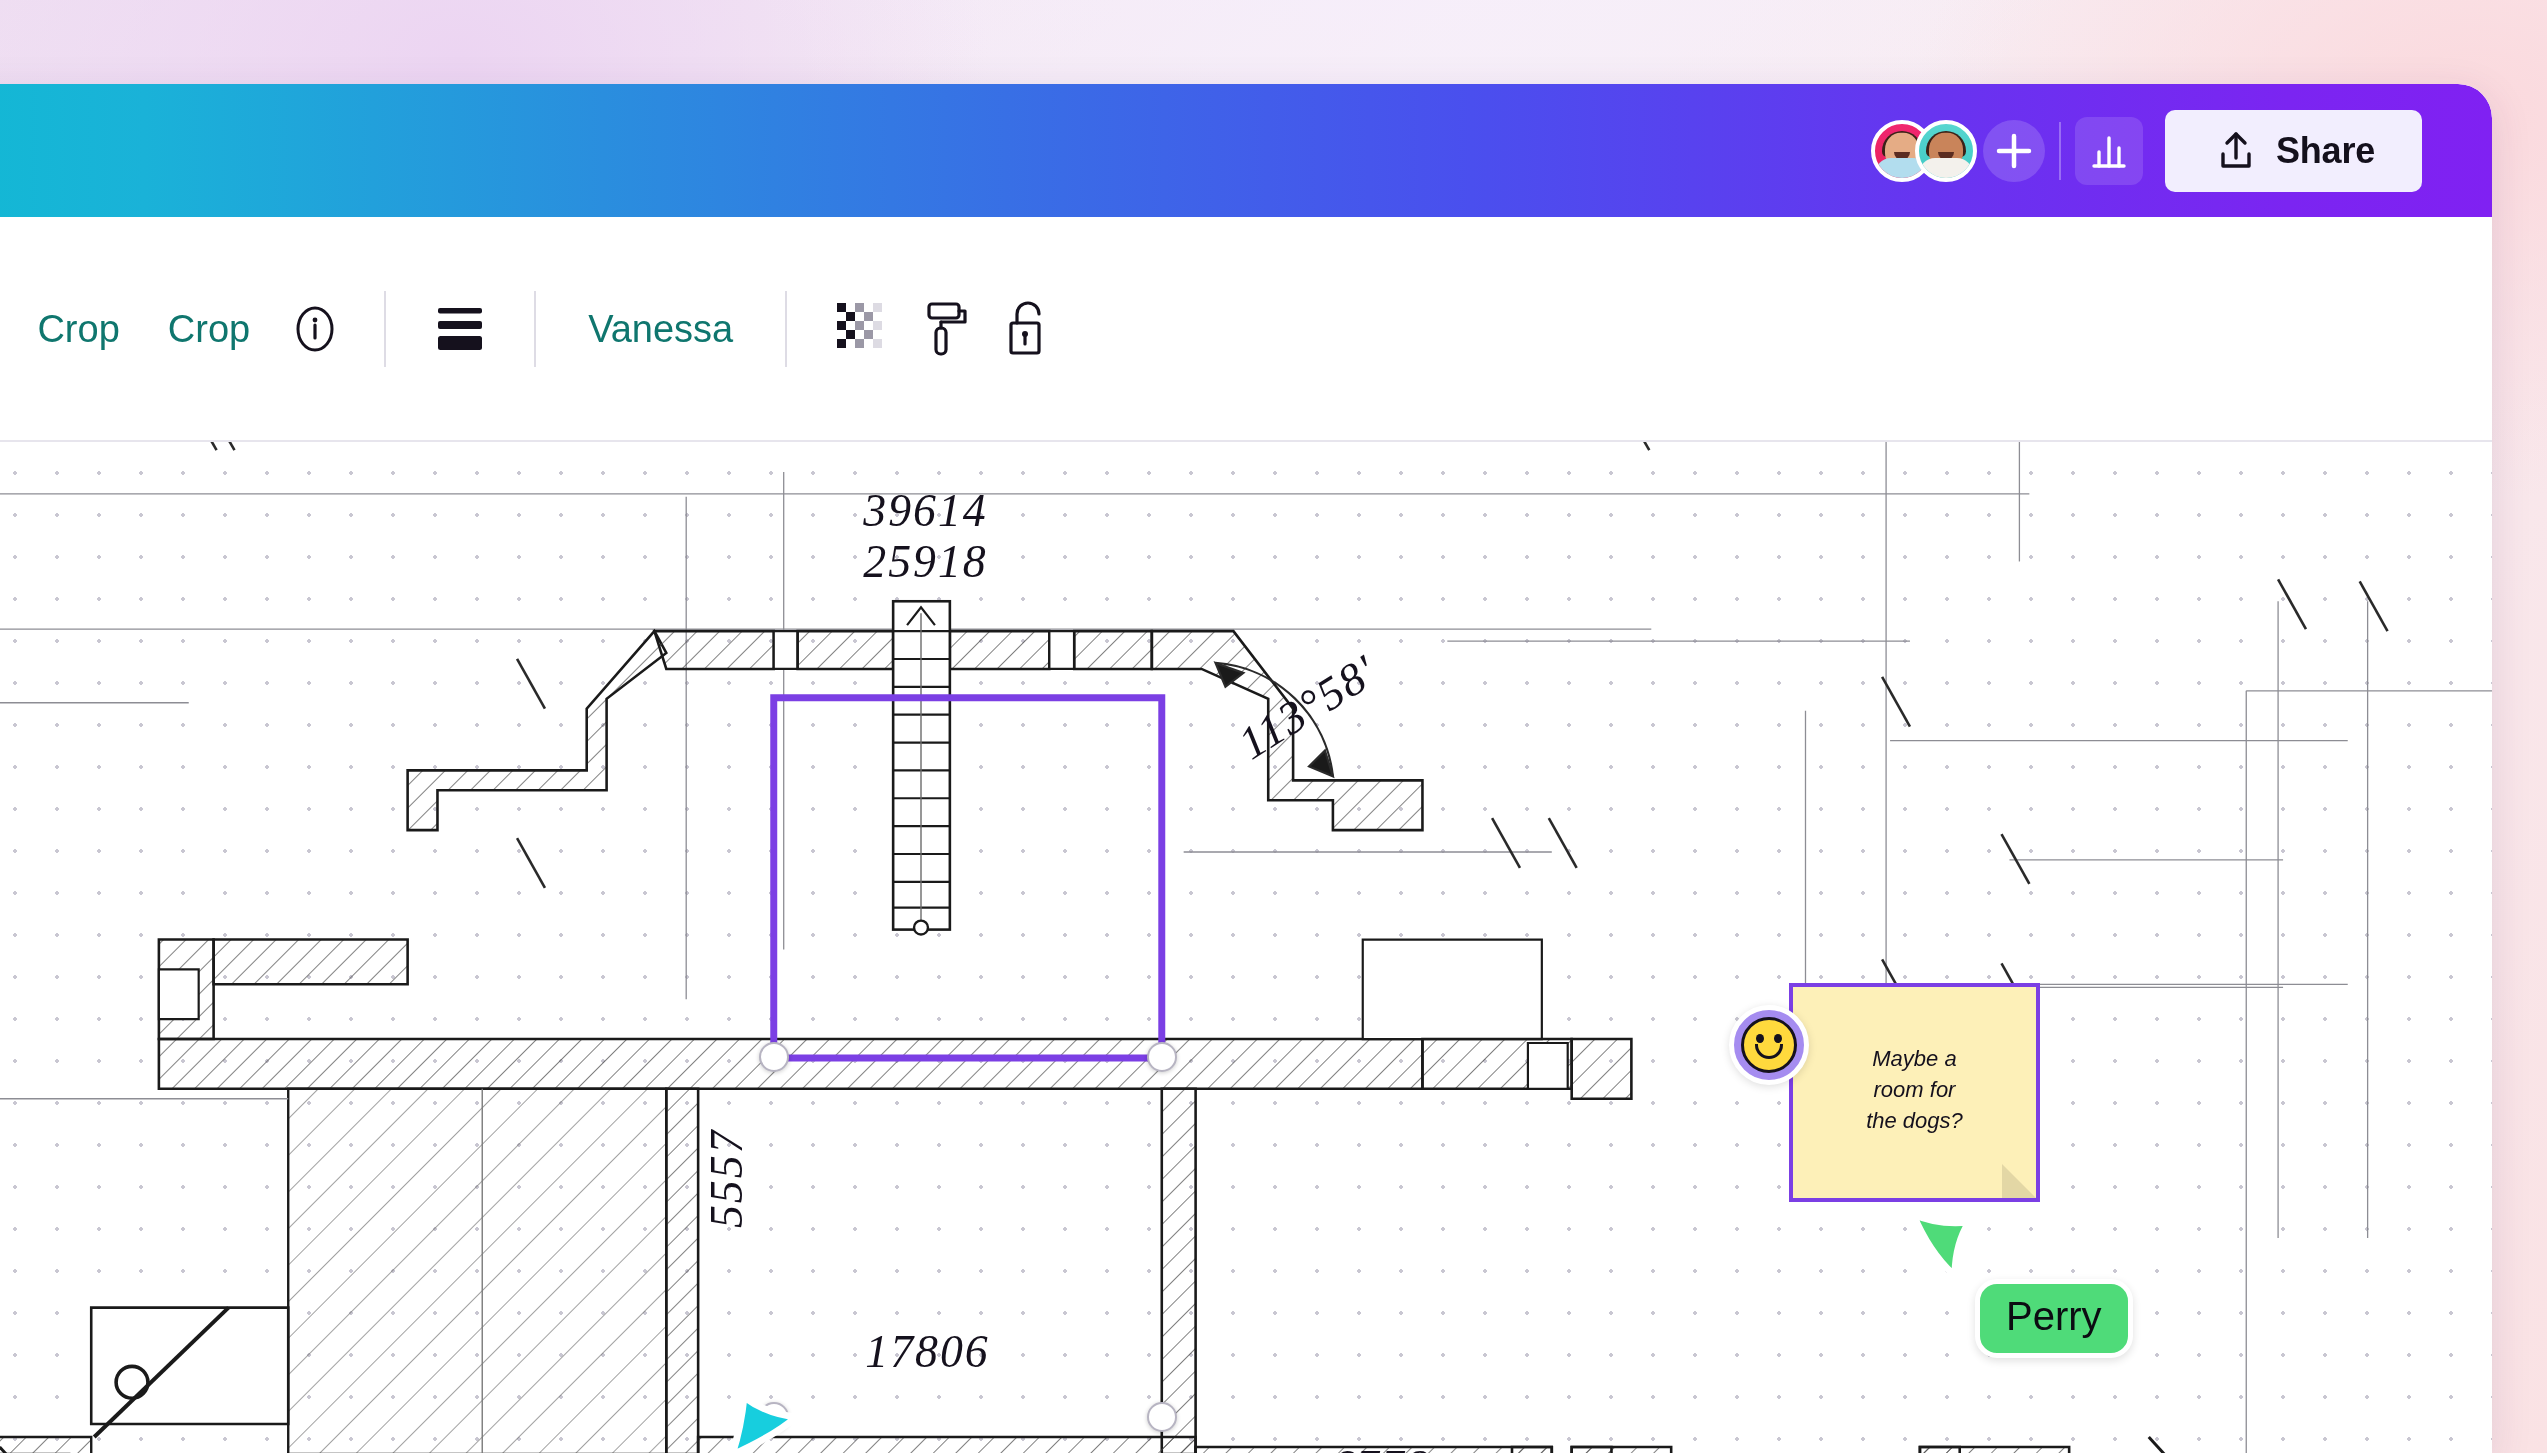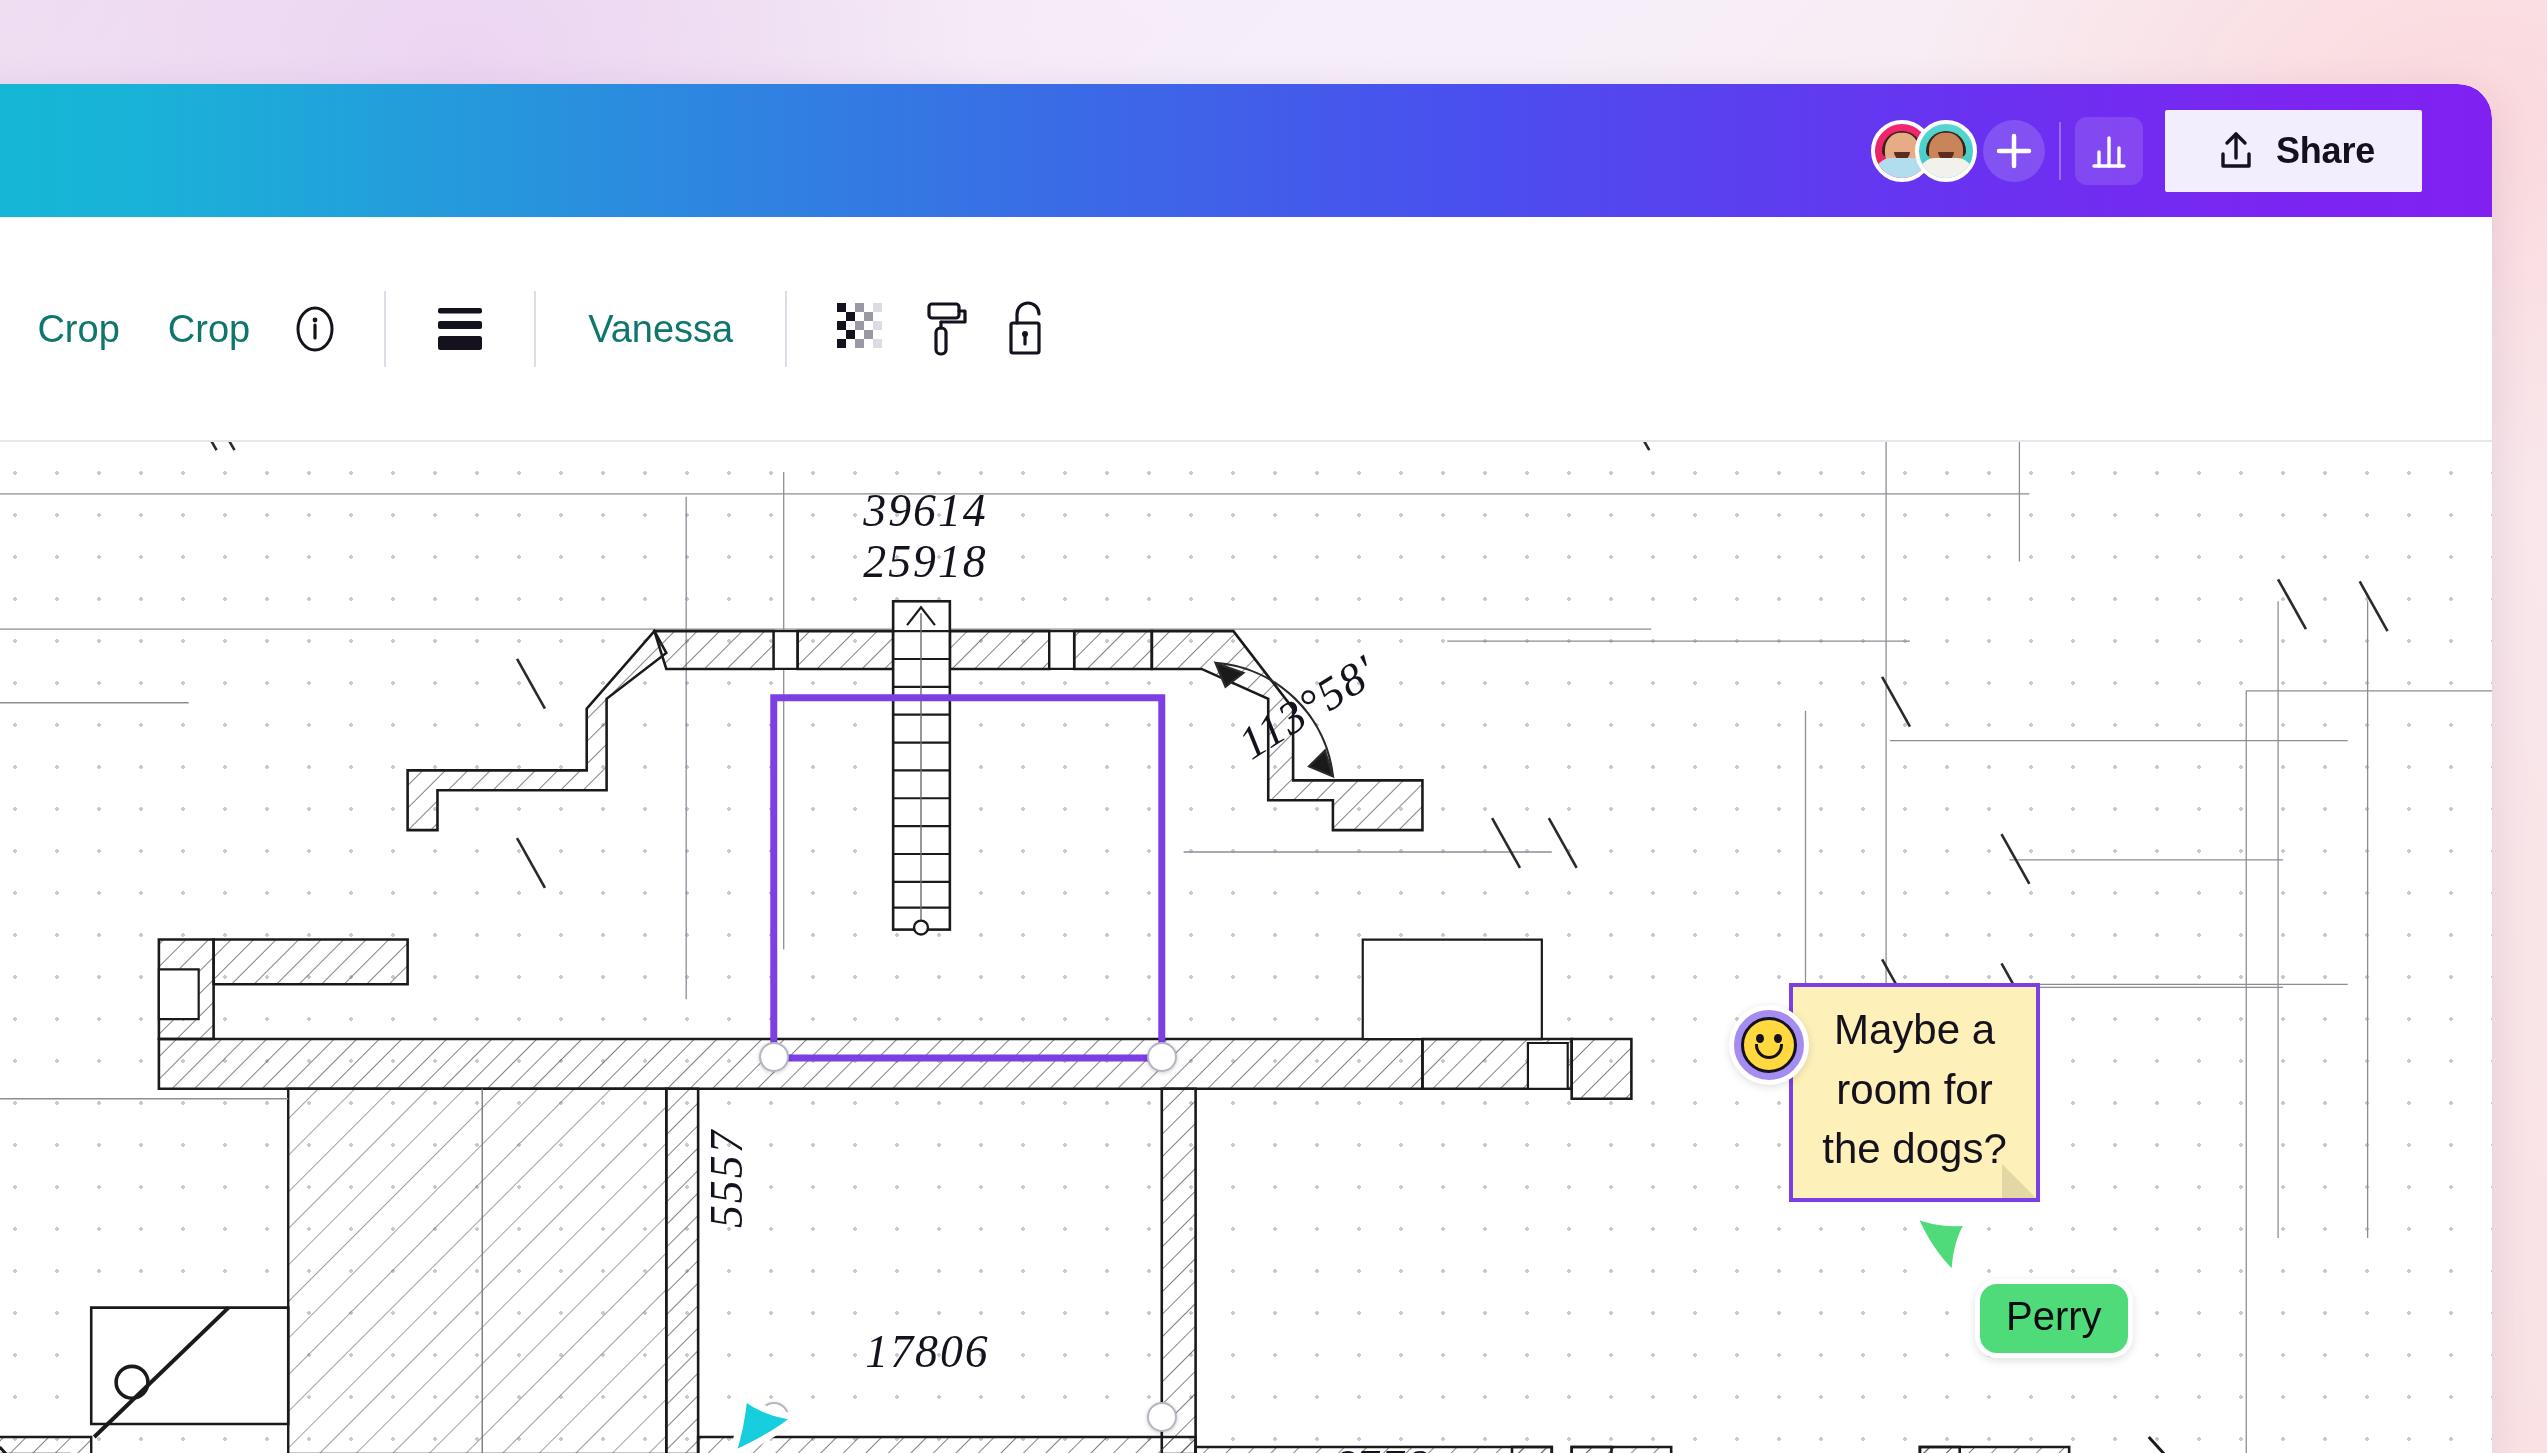--- a/index.html
+++ b/index.html
@@ -111,21 +111,21 @@
     background: rgba(255,255,255,0.13);
     display:flex; align-items:center; justify-content:center;
     cursor: pointer;
   }
   #share-btn {
     margin-left: 22px;
     height: 82px;
     min-width: 257px;
     padding: 0 28px;
     background: #f2eefe;
-    border-radius: 2px;
+    border-radius: 10px;
     display: flex; align-items: center; justify-content: center;
     gap: 16px;
     cursor: pointer;
   }
   #share-label {
     font-size: 36px;
     font-weight: 700;
     color: #14101c;
     letter-spacing: -0.2px;
   }
@@ -189,25 +189,26 @@
     position: absolute; right: 0; bottom: 0;
     width: 0; height: 0;
     border-left: 34px solid rgba(0,0,0,0.10);
     border-top: 34px solid transparent;
   }
   #sticky-text {
     position: absolute;
     left: 0; top: 0; right: 0; bottom: 0;
     display: flex; align-items: center; justify-content: center;
     text-align: center;
-    font-size: 42px;
+    font-size: 22px;
     line-height: 1.42;
     color: #15111d;
     padding: 8px 18px 14px;
     white-space: pre-line;
+    font-style: italic;
   }
   #sticky-emoji {
     position: absolute;
     left: 1789px; top: 563px;
     width: 80px; height: 80px;
     border-radius: 50%;
     background: #a58cf0;
     border: 5px solid #ffffff;
     display: flex; align-items: center; justify-content: center;
     box-shadow: 0 2px 8px rgba(0,0,0,0.13);

